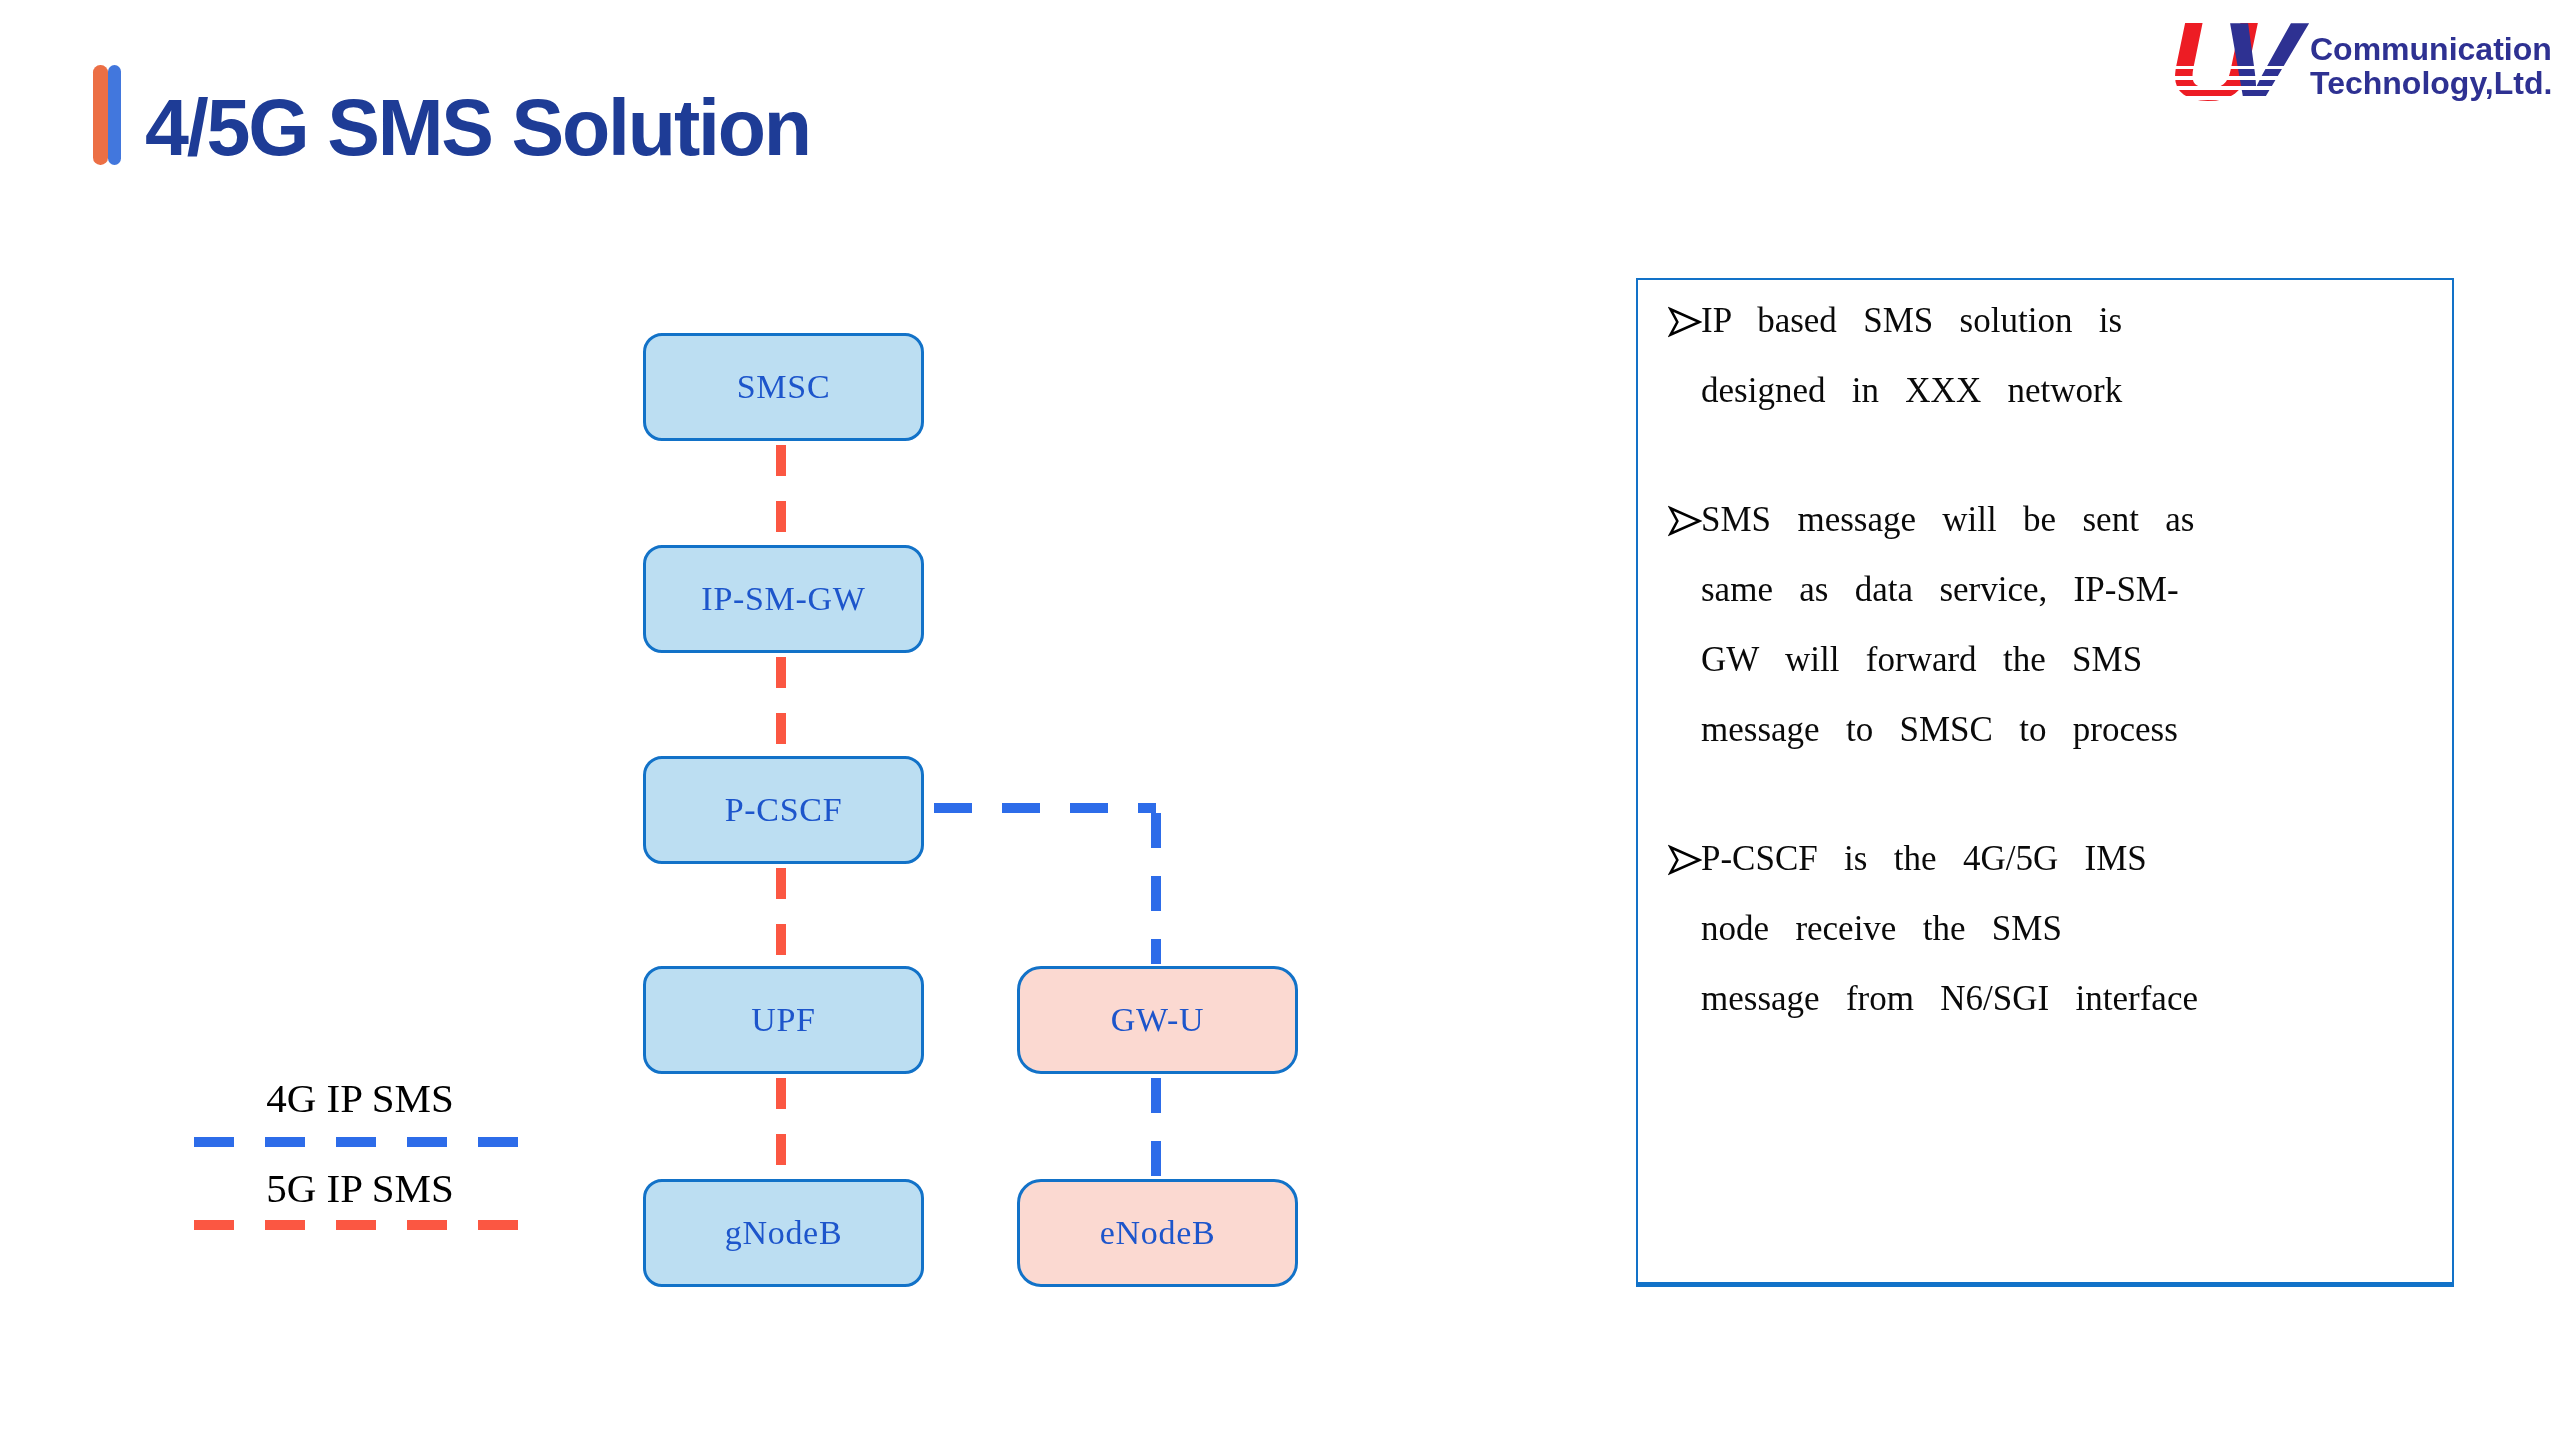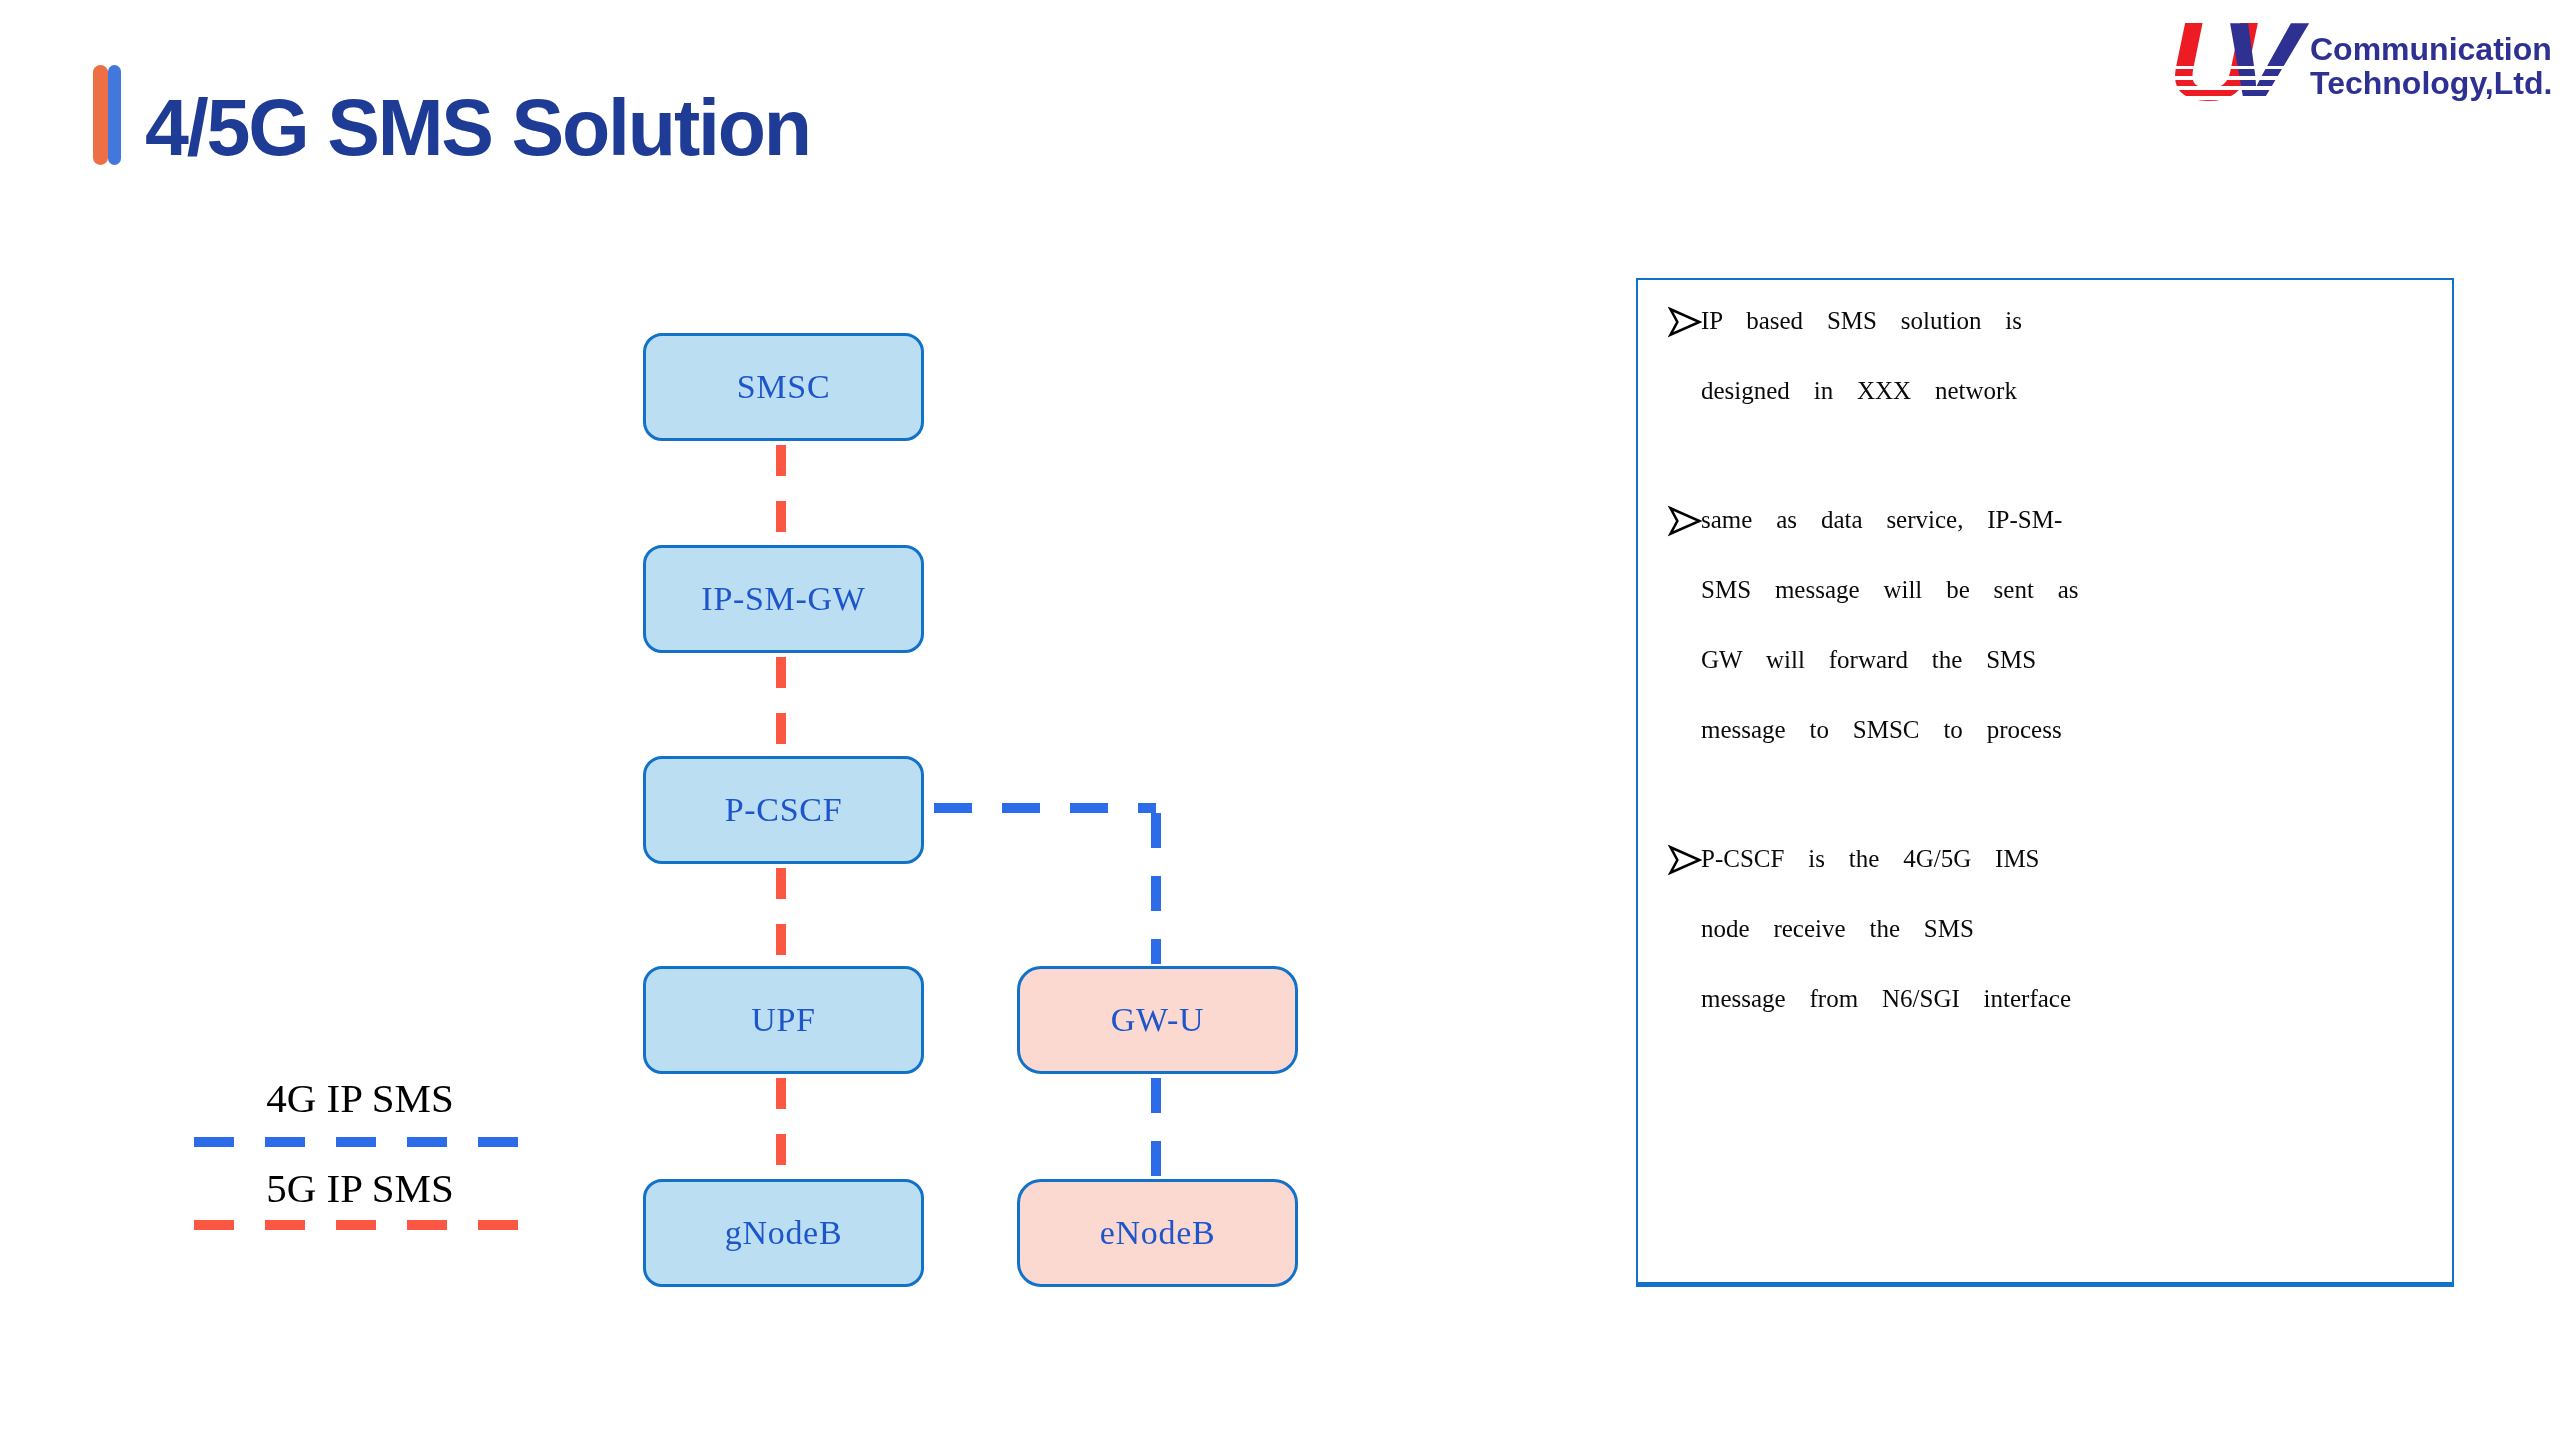--- a/index.html
+++ b/index.html
@@ -80,21 +80,21 @@
   .legend-line-5g{background:repeating-linear-gradient(90deg,var(--red_dash,#fb5742) 0 40px,transparent 40px 71px);}
 
   
   .info-panel{
     position:absolute;left:1636px;top:278px;width:818px;height:1009px;box-sizing:border-box;
     border:2.9px solid var(--box_border,#1272c8);border-bottom-width:5.1px;background:#ffffff;
     padding:5.9px 37px 0 28px;
   }
   .bullet{
     position:relative;margin:0 0 59px 0;padding-left:35px;
-    font-family:"Liberation Serif", serif;font-size:25px;line-height:70px;
+    font-family:"Liberation Serif", serif;font-size:35px;line-height:70px;
     color:#0a0a0a;word-spacing:17.6px;
   }
   .bullet .bl{white-space:nowrap;}
   .bullet .arrow{
     position:absolute;left:1.5px;top:19px;width:34px;height:34px;
   }
   .bullet .arrow svg{display:block;width:100%;height:100%;}
 </style>
 </head>
 <body>
@@ -160,22 +160,22 @@
     <div class="bl">IP based SMS solution is</div>
     <div class="bl">designed in XXX network</div>
   </div>
 
   <div class="bullet">
     <span class="arrow">
       <svg viewBox="0 0 40 40">
           <path d="M3 5 L37 20 L3 35 L11 20 Z" fill="#ffffff" stroke="#000000" stroke-width="3" stroke-linejoin="miter"></path>
         </svg>
     </span>
+    <div class="bl">SMS message will be sent as</div>
     <div class="bl">same as data service, IP-SM-</div>
-    <div class="bl">SMS message will be sent as</div>
     <div class="bl">GW will forward the SMS</div>
     <div class="bl">message to SMSC to process</div>
   </div>
 
   <div class="bullet">
     <span class="arrow">
       <svg viewBox="0 0 40 40">
           <path d="M3 5 L37 20 L3 35 L11 20 Z" fill="#ffffff" stroke="#000000" stroke-width="3" stroke-linejoin="miter"></path>
         </svg>
     </span>

